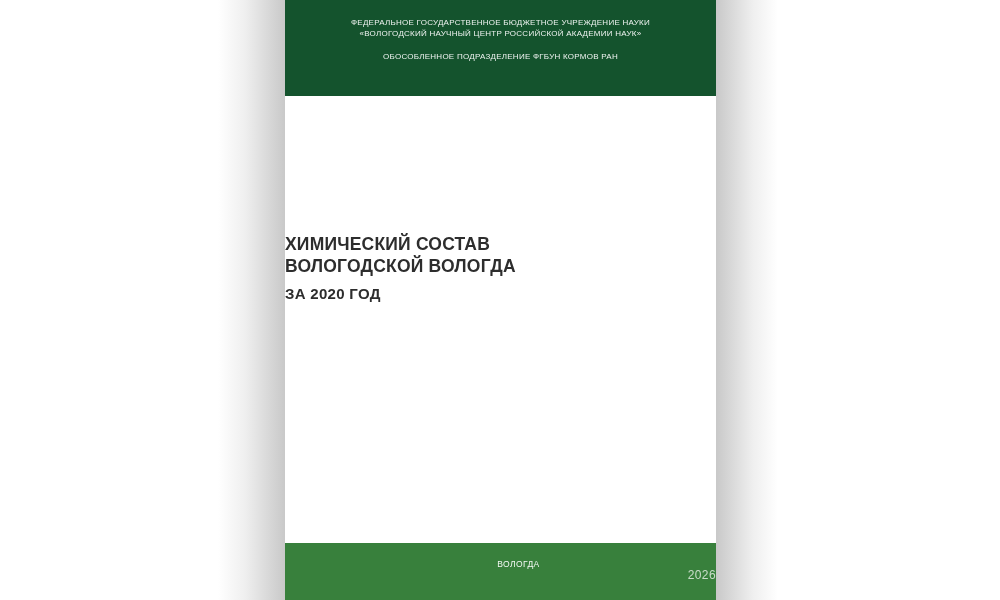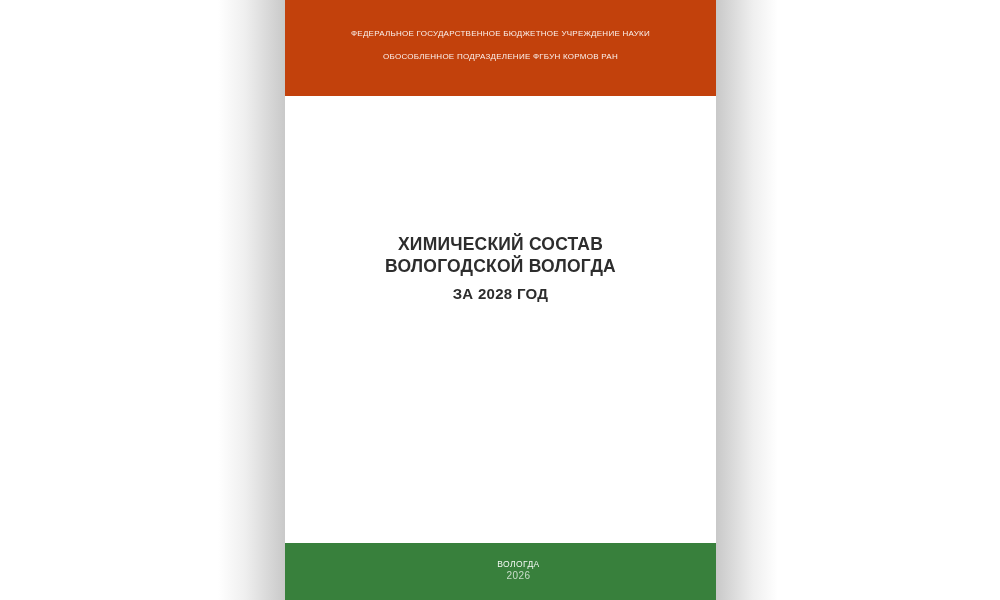--- a/index.html
+++ b/index.html
@@ -34,23 +34,23 @@
     position: absolute;
     left: 285px; top: 0;
     width: 431px; height: 600px;
     background: #ffffff;
   }
 
   .band-top {
     position: absolute;
     top: 0; left: 0;
     width: 100%; height: 96px;
-    background: #c2410c;
+    background: #14532d;
     box-sizing: border-box;
-    padding-top: 28px;
+    padding-top: 17px;
   }
   .band-bottom {
     position: absolute;
     bottom: 0; left: 0;
     width: 100%; height: 57px;
     background: #38803C;
     box-sizing: border-box;
     padding-top: 16px;
     padding-left: 36px;
   }
@@ -63,21 +63,21 @@
     letter-spacing: 0.25px;
     font-weight: 400;
   }
   .org-group { margin: 0 10px; }
   .inst-group { margin: 12px 8px 0 8px; }
 
   .title-block {
     position: absolute;
     top: 234px; left: 0;
     width: 100%;
-    text-align: center;
+    text-align: left;
   }
   .title-line {
     font-size: 17.5px;
     font-weight: 700;
     line-height: 21.5px;
     color: #2D2D2D;
     letter-spacing: 0.2px;
   }
   .title-year {
     font-size: 15px;
@@ -89,48 +89,49 @@
   }
 
   .footer-city {
     text-align: center;
     color: rgba(255,255,255,0.95);
     font-size: 8.5px;
     line-height: 11px;
     letter-spacing: 0.4px;
   }
   .footer-year {
-    text-align: center;
+    text-align: right;
     color: rgba(255,255,255,0.72);
-    font-size: 10px;
+    font-size: 12px;
     line-height: 11px;
     letter-spacing: 0.4px;
   }
 </style>
 </head>
 <body>
 
 <div class="shadow-left"></div>
 <div class="shadow-right"></div>
 
 <div class="page">
 
   <div class="band-top">
     <div class="org-group">
       <div class="band-text">ФЕДЕРАЛЬНОЕ ГОСУДАРСТВЕННОЕ БЮДЖЕТНОЕ УЧРЕЖДЕНИЕ НАУКИ</div>
+      <div class="band-text">«ВОЛОГОДСКИЙ НАУЧНЫЙ ЦЕНТР РОССИЙСКОЙ АКАДЕМИИ НАУК»</div>
     </div>
     <div class="inst-group">
       <div class="band-text">ОБОСОБЛЕННОЕ ПОДРАЗДЕЛЕНИЕ ФГБУН КОРМОВ РАН</div>
     </div>
   </div>
 
   <div class="title-block">
     <div class="title-line">ХИМИЧЕСКИЙ СОСТАВ</div>
     <div class="title-line">ВОЛОГОДСКОЙ ВОЛОГДА</div>
-    <div class="title-year">ЗА 2028 ГОД</div>
+    <div class="title-year">ЗА 2020 ГОД</div>
   </div>
 
   <div class="band-bottom">
     <div class="footer-city">ВОЛОГДА</div>
     <div class="footer-year">2026</div>
   </div>
 
 </div>
 
 </body></html>

